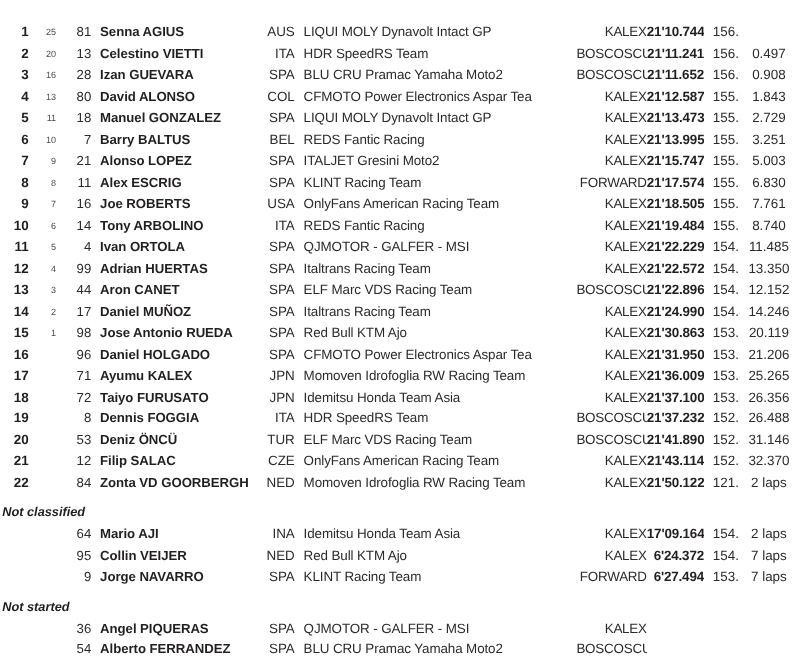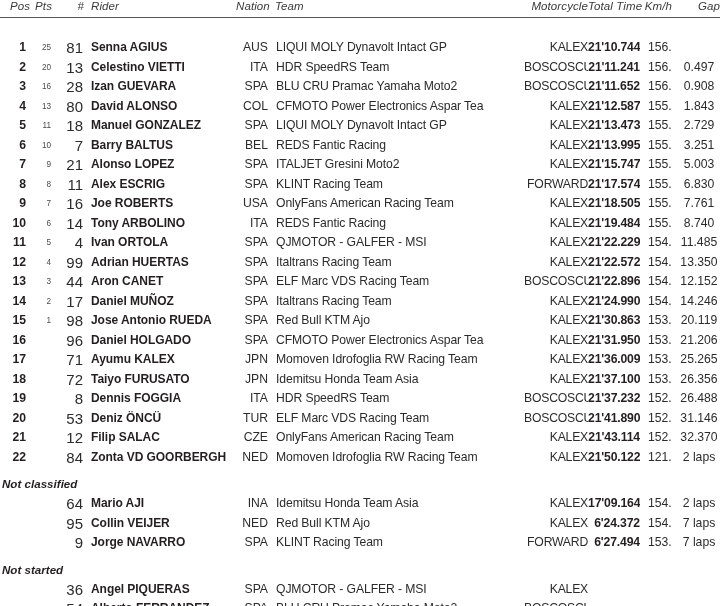--- a/index.html
+++ b/index.html
@@ -83,21 +83,21 @@
   }
   td.pts {
     text-align: right;
     font-size: 8.2px;
     color: #4a4a4a;
     padding-right: 1px;
     vertical-align: middle;
   }
   td.num {
     text-align: right;
-    font-size: 15px;
+    font-size: 12px;
     color: #2b2b2b;
     padding-right: 1px;
   }
   td.rider {
     text-align: left;
     font-weight: bold;
     font-size: 12px;
     padding-left: 7px;
     letter-spacing: -0.05px;
   }
@@ -165,32 +165,20 @@
         <col class="c-num">
         <col class="c-rider">
       <col class="c-nation">
         <col class="c-team">
         <col class="c-moto">
         <col class="c-time">
       <col class="c-kmh">
         <col class="c-gap">
     </colgroup>
     <thead>
-      <tr class="head-row">
-        <th class="h-right">Pos</th>
-        <th class="h-right">Pts</th>
-        <th class="h-right">#</th>
-        <th class="h-left h-pad-l">Rider</th>
-        <th class="h-right">Nation</th>
-        <th class="h-left h-pad-l">Team</th>
-        <th class="h-right">Motorcycle</th>
-        <th class="h-right">Total Time</th>
-        <th class="h-right">Km/h</th>
-        <th class="h-right">Gap</th>
-      </tr>
       <tr class="spacer-row">
           <th colspan="10"></th>
         </tr>
     </thead>
     <tbody id="results-body">
         <tr>
           <td class="pos">1</td>
           <td class="pts">25</td>
           <td class="num">81</td>
           <td class="rider">Senna AGIUS</td>

